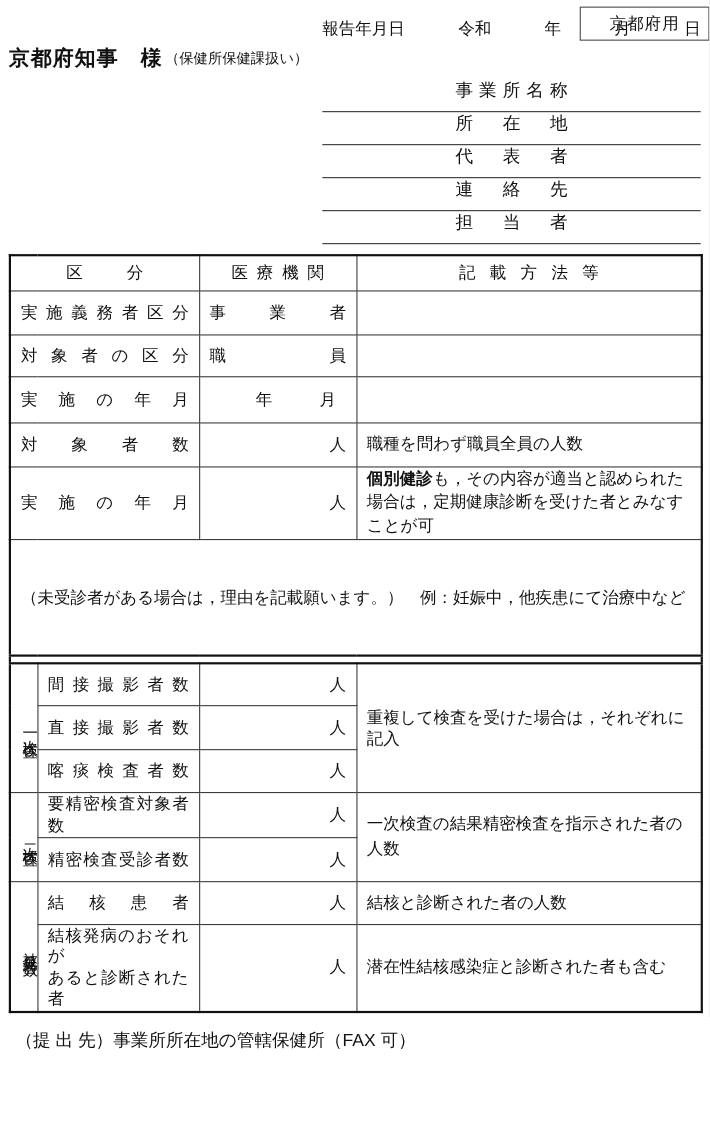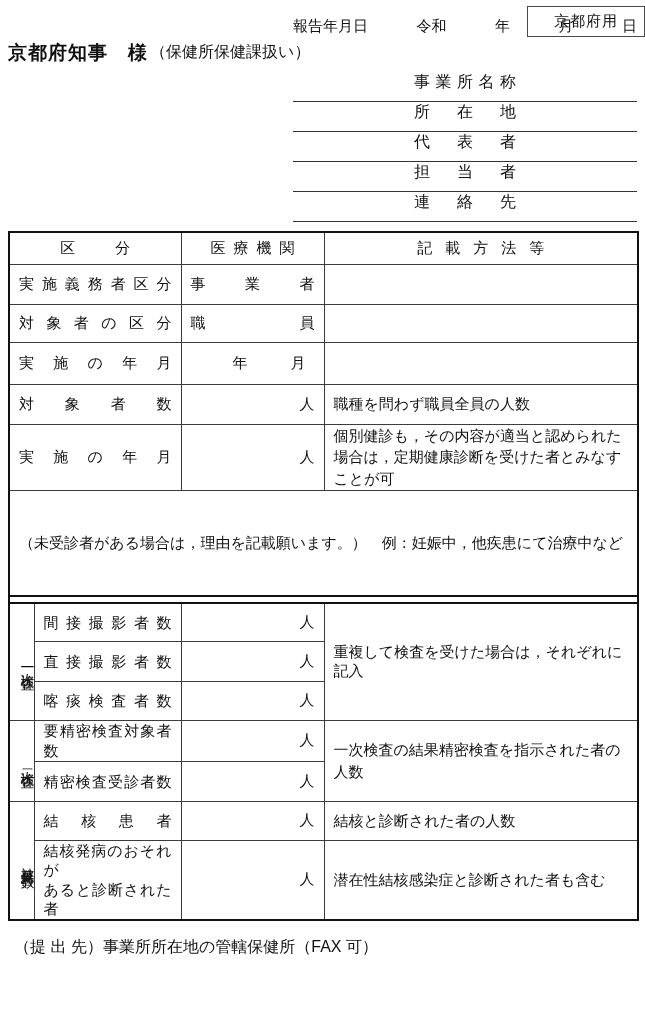--- a/index.html
+++ b/index.html
@@ -18,21 +18,21 @@
   
   .title { margin:46px 0 0 0; text-align:center; font-size:20px; font-weight:bold; letter-spacing:1px; }
   
   .date-row {
     margin:16px 8px 0 293px; display:flex; justify-content:space-between;
     align-items:flex-end; font-size:15px; height:20px;
   }
   
   .addressee { margin:4px 0 0 8px; height:26px; display:flex; align-items:center; }
   .addr-name { font-size:19px; font-weight:bold; letter-spacing:1px; }
-  .addr-note { font-size:16px; margin-left:2px; padding-bottom:1px; }
+  .addr-note { font-size:13px; margin-left:2px; padding-bottom:1px; }
   
   .fields { margin:6px 8px 0 293px; }
   .field-row { display:flex; align-items:center; height:29px; border-bottom:1px solid #333;flex-direction:column; }
   .field-label { width:102px; font-size:16px; padding-bottom:1px; }
   .field-line { flex:1; height:100%; }
   .dist { display:block; text-align:justify; text-align-last:justify; }
   
   table.main { border-collapse:collapse; table-layout:fixed; width:629px; margin:9px 8px 0 8px; border:2px solid #111; }
   table.main td { border:1px solid #3c3c3c; font-size:15px; padding:0 9px; vertical-align:middle; }
   .r-head td { text-align:center; font-size:15px;margin-left:30px; }
@@ -45,21 +45,21 @@
   td.unit { text-align:right; padding-right:14px; }
   td.note { font-size:14px; padding:4px 9px; line-height:1.45; }
   td.note-mid { font-size:14px; padding:0 8px; }
   td.note-top { vertical-align:top; padding-top:11px; }
   .ym-cell { display:flex; justify-content:space-between; padding:0 9px 0 42px; }
   td.reason { vertical-align:top; padding:7px 10px; font-size:15px;border-radius:24px; }
   tr.r-spacer td { height:5px; border-top:2px solid #111; border-bottom:2px solid #111; padding:0; }
   td.vcell { text-align:center; padding:0 2px; }
   .vlabel { writing-mode:vertical-rl; text-orientation:upright; font-size:14px; letter-spacing:2px; display:inline-block; }
   td.item { padding:0 6px; font-size:14.5px; line-height:1.3; }
-  .b { font-weight:normal; }
+  .b { font-weight:bold; }
   
   tr.h32{height:32px} tr.h40{height:40px} tr.h38{height:38px} tr.h42{height:42px}
   tr.h64{height:64px} tr.h106{height:106px} tr.h39{height:39px} tr.h41{height:41px} tr.h46{height:46px}
   
   .footer { margin:12px 0 0 14px; font-size:16px; line-height:1.7; }
 </style>
 </head>
 <body>
 
 <div class="page">
@@ -87,25 +87,25 @@
     </div>
     <div class="field-row">
       <span class="field-label dist">所在地</span>
       <span class="field-line"></span>
     </div>
     <div class="field-row">
       <span class="field-label dist">代表者</span>
       <span class="field-line"></span>
     </div>
     <div class="field-row">
+      <span class="field-label dist">連絡先</span>
+      <span class="field-line"></span>
+    </div>
+    <div class="field-row">
       <span class="field-label dist">担当者</span>
-      <span class="field-line"></span>
-    </div>
-    <div class="field-row">
-      <span class="field-label dist">連絡先</span>
       <span class="field-line"></span>
     </div>
   </div>
 
   <table class="main">
     <colgroup>
         <col style="width:25px">
         <col style="width:147px">
         <col style="width:143px">
         <col style="width:314px">

